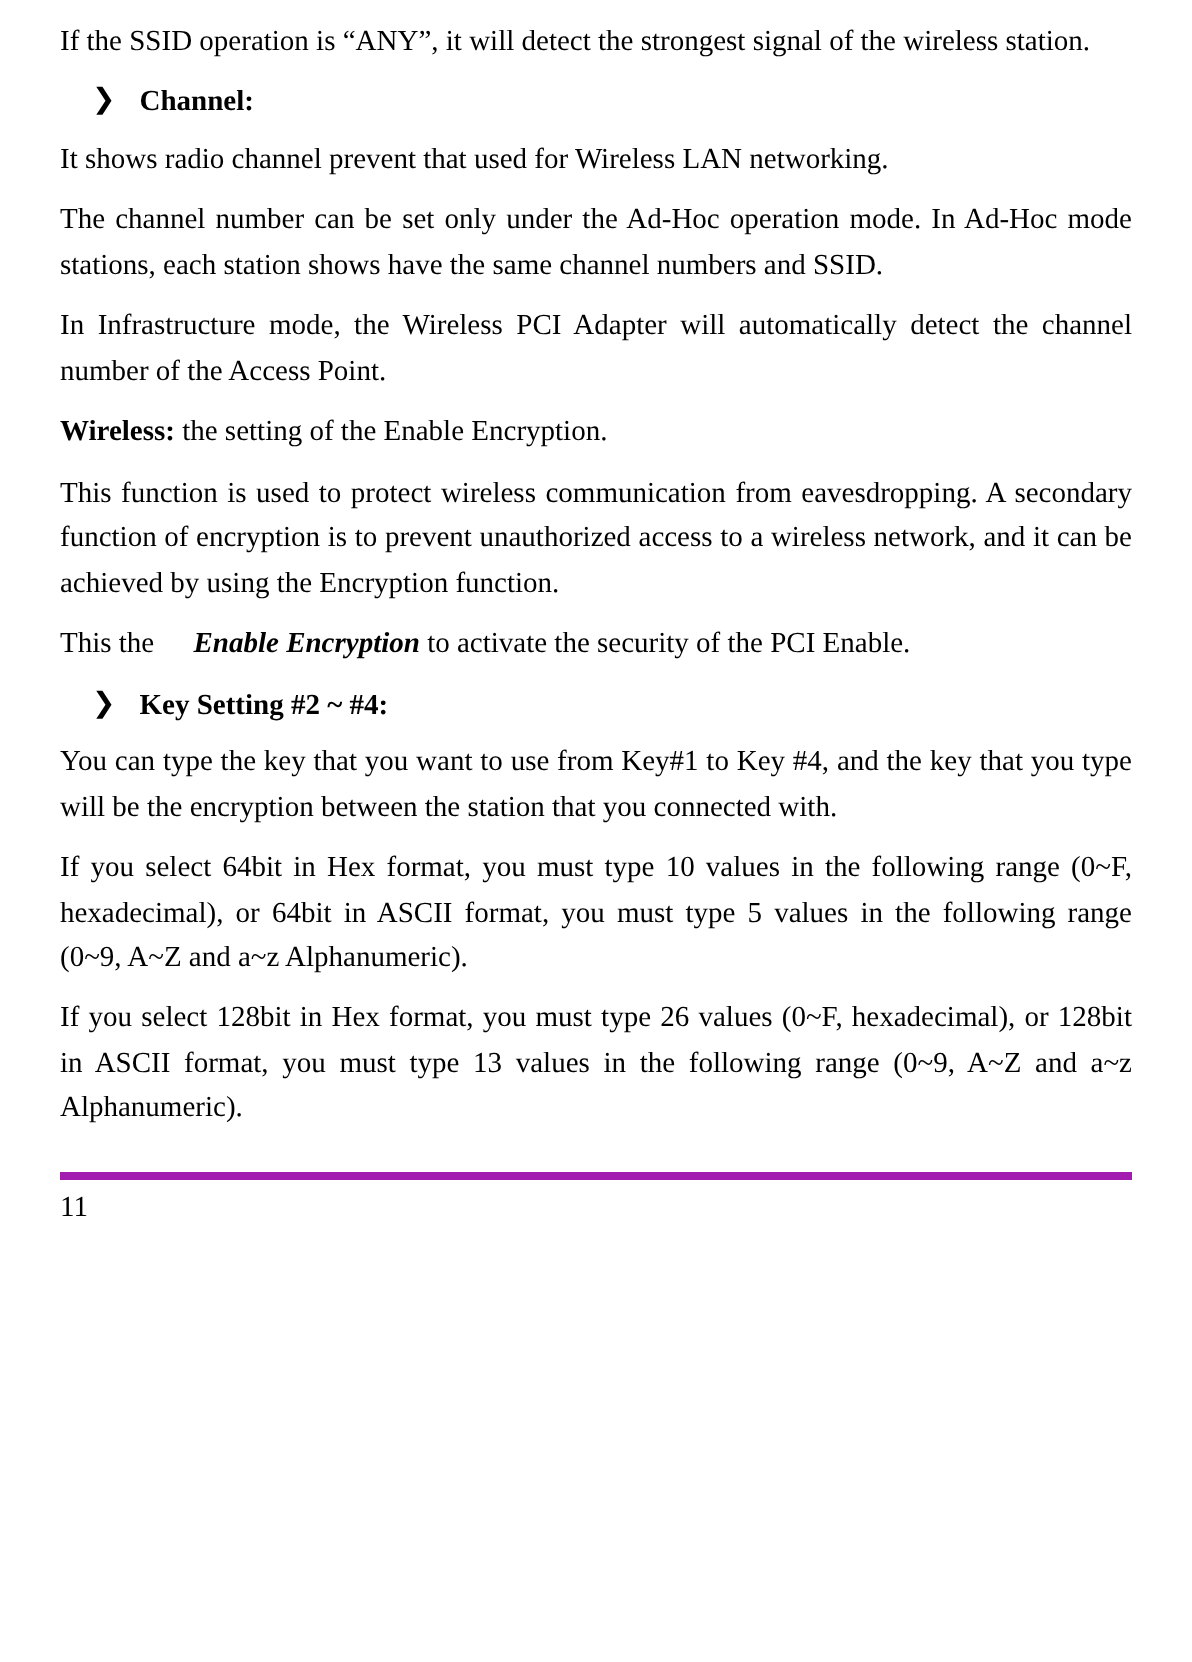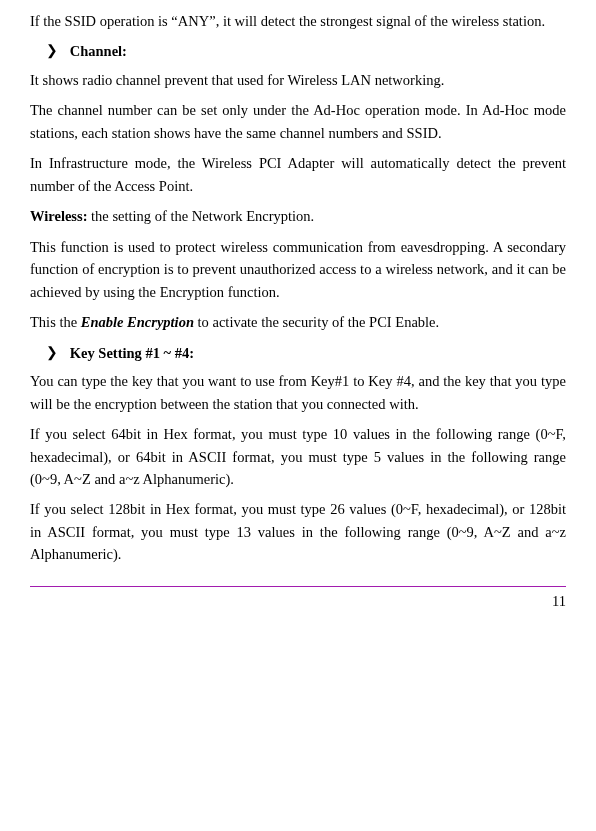--- a/index.html
+++ b/index.html
@@ -39,30 +39,31 @@
     }
 
     .bullet-text {
       line-height: 1.55;
       text-align: right;
     }
 
     .bold-italic {
       font-weight: bold;
       font-style: italic;
+      margin-left: 16px;
     }
 
     .bold {
       font-weight: bold;
     }
 
     .page-footer {
-      text-align: right;
+      text-align: left;
       margin-top: 20px;
-      border-top: 1px solid #a21caf;
+      border-top: 4px solid #a21caf;
       padding-top: 6px;
       font-size: 14.5px;
     }
   </style>
 </head>
 <body>
 
 <div class="content-block">
   <span>If the SSID operation is “ANY”, it will detect the strongest signal of the wireless station.</span>
 </div>
@@ -74,38 +75,38 @@
 
 <div class="content-block">
   <span>It shows radio channel prevent that used for Wireless LAN networking.</span>
 </div>
 
 <div class="content-block">
   <span>The channel number can be set only under the Ad-Hoc operation mode. In Ad-Hoc mode stations, each station shows have the same channel numbers and SSID.</span>
 </div>
 
 <div class="content-block">
-  <span>In Infrastructure mode, the Wireless PCI Adapter will automatically detect the prevent number of the Access Point.</span>
+  <span>In Infrastructure mode, the Wireless PCI Adapter will automatically detect the channel number of the Access Point.</span>
 </div>
 
 <div class="content-block">
-  <span class="bold">Wireless:</span><span> the setting of the Network Encryption.</span>
+  <span class="bold">Wireless:</span><span> the setting of the Enable Encryption.</span>
 </div>
 
 <div class="content-block">
   <span>This function is used to protect wireless communication from eavesdropping. A secondary function of encryption is to prevent unauthorized access to a wireless network, and it can be achieved by using the Encryption function.</span>
 </div>
 
 <div class="content-block">
   <span>This the </span><span class="bold-italic">Enable Encryption</span><span> to activate the security of the PCI Enable.</span>
 </div>
 
 <div class="bullet-item">
   <span class="bullet-arrow">❯</span>
-  <span class="bullet-text bold">Key Setting #1 ~ #4:</span>
+  <span class="bullet-text bold">Key Setting #2 ~ #4:</span>
 </div>
 
 <div class="content-block">
   <span>You can type the key that you want to use from Key#1 to Key #4, and the key that you type will be the encryption between the station that you connected with.</span>
 </div>
 
 <div class="content-block">
   <span>If you select 64bit in Hex format, you must type 10 values in the following range (0~F, hexadecimal), or 64bit in ASCII format, you must type 5 values in the following range (0~9, A~Z and a~z Alphanumeric).</span>
 </div>
 

